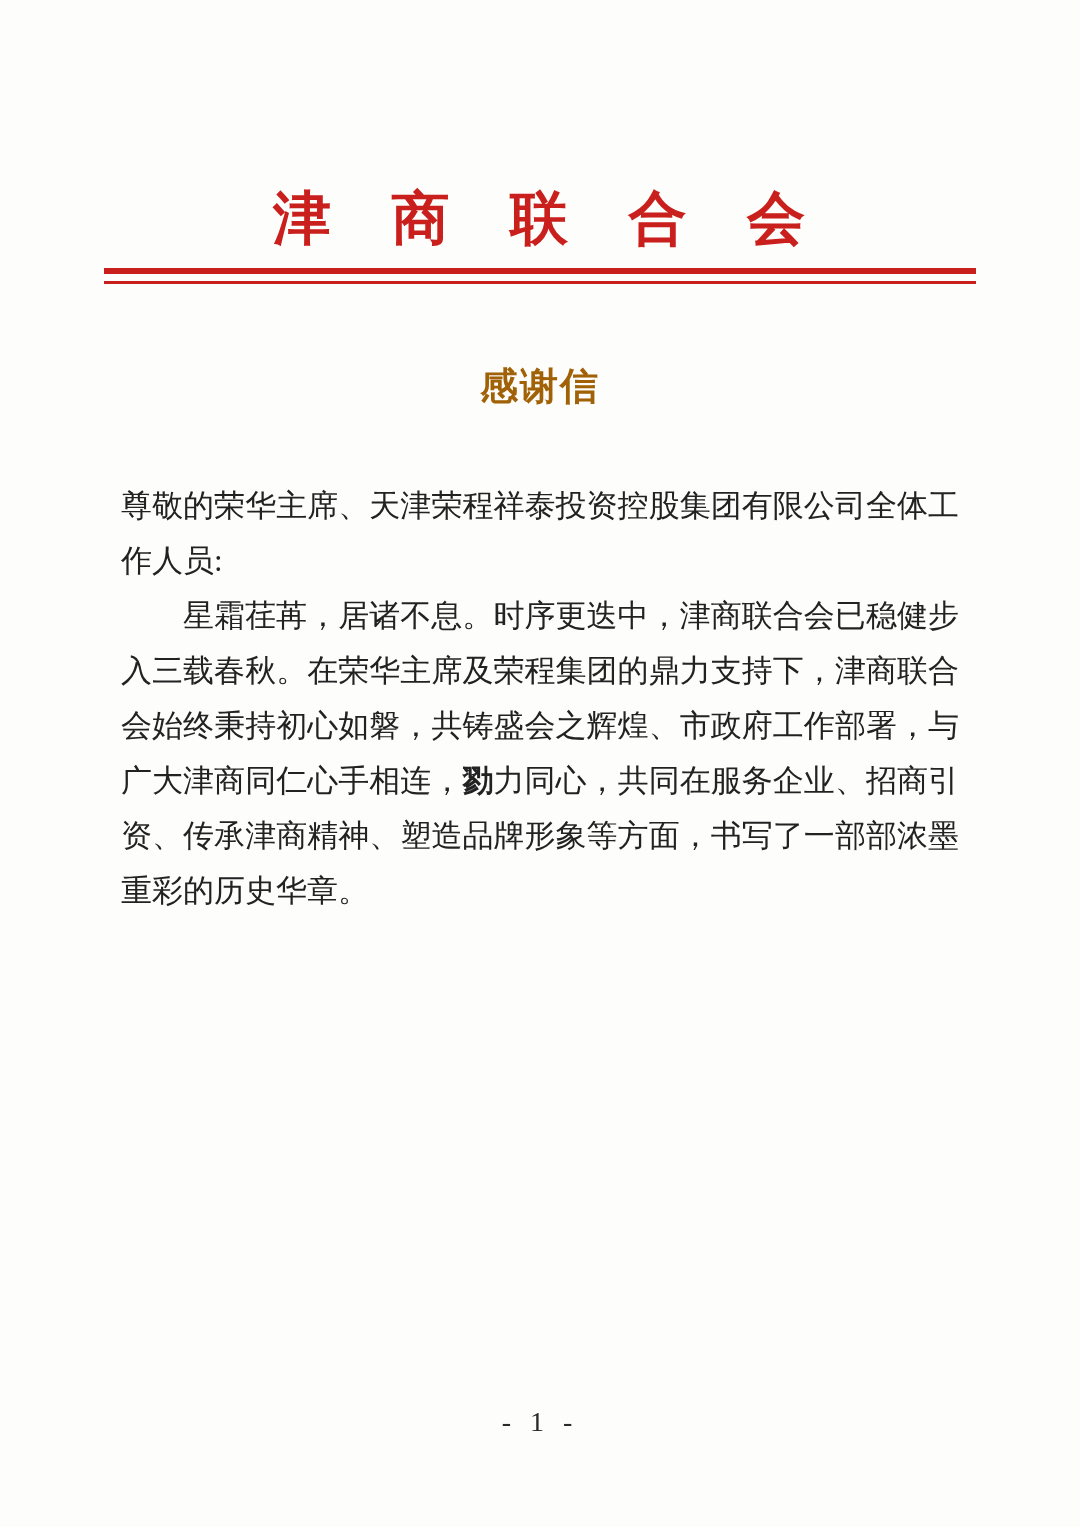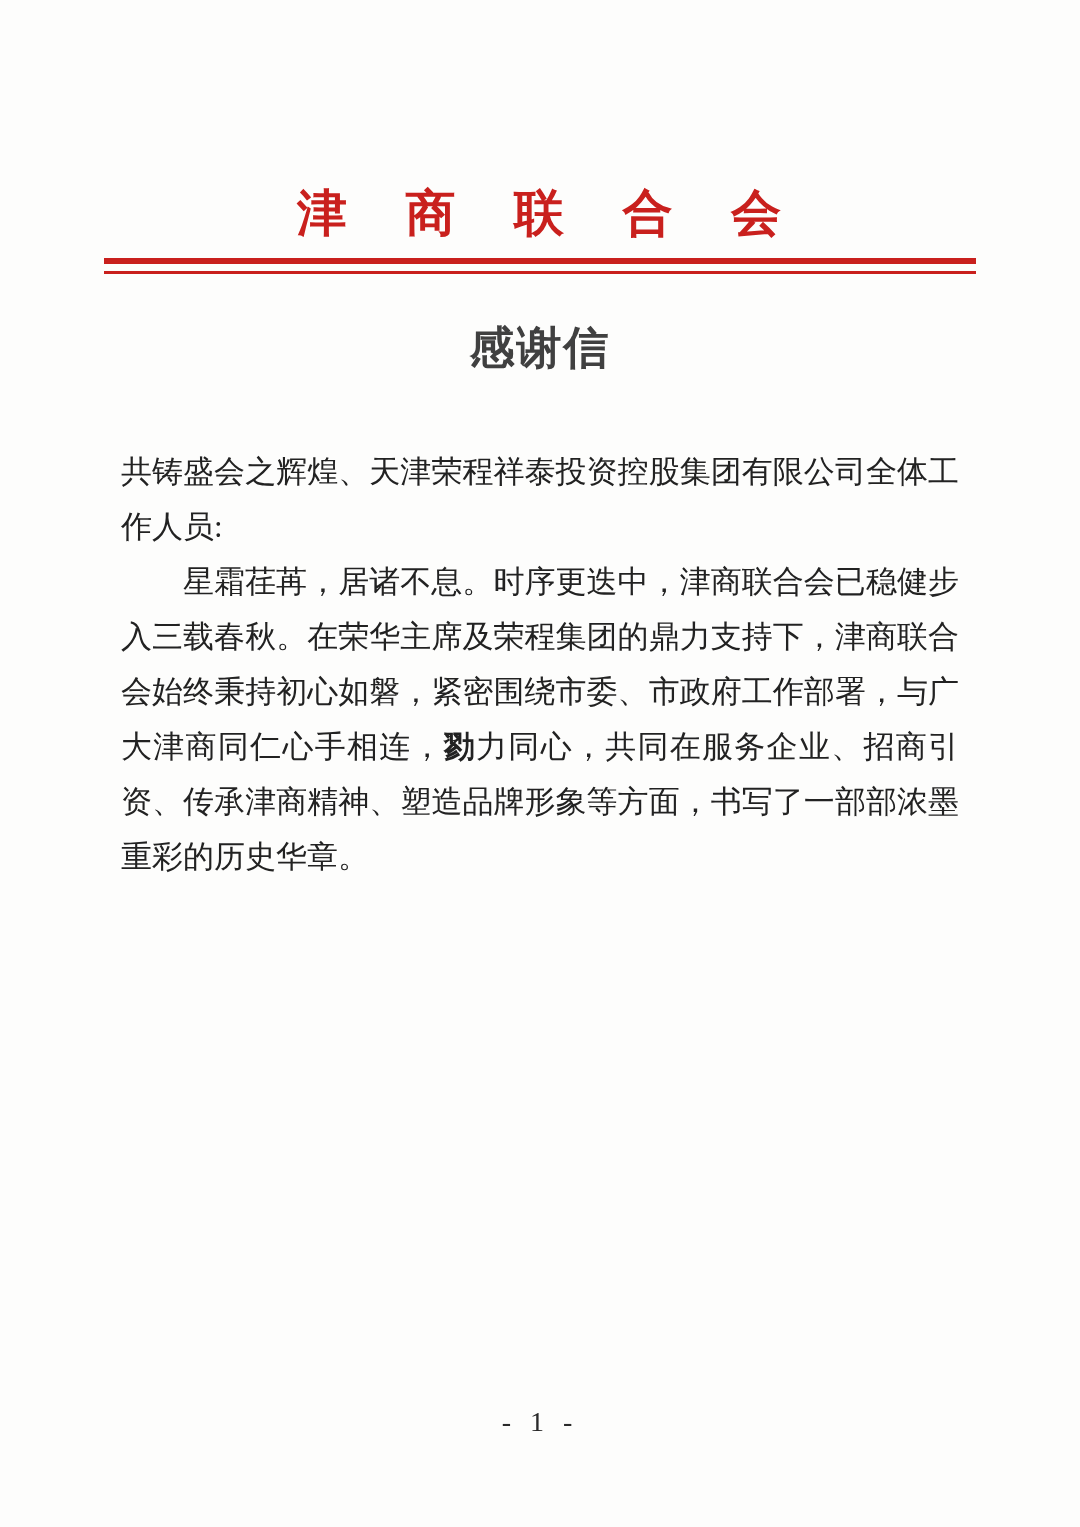--- a/index.html
+++ b/index.html
@@ -14,21 +14,21 @@
     margin: 0 auto;
     background: #fdfdfc;
     overflow: hidden;
     font-family: "Liberation Serif", "DejaVu Serif", serif;
   }
   
   .org-title {
     padding-top: 180px;
     text-align: center;
     color: #c9201d;
-    font-size: 50px;
+    font-size: 58px;
     font-weight: bold;
     line-height: 1.35;
     word-spacing: 42px;
     letter-spacing: 2px;
     white-space: nowrap;
   }
   .rules {
     width: 872px;
     margin: 10px auto 0 auto;
   }
@@ -36,25 +36,25 @@
     height: 6px;
     background: #c9201d;
   }
   .rule-thin {
     height: 3px;
     margin-top: 7px;
     background: #c9201d;
   }
   
   .letter-title {
-    margin-top: 44px;
+    margin-top: 77px;
     text-align: center;
-    font-size: 45px;
+    font-size: 38px;
     font-weight: bold;
-    color: #404040;
+    color: #a16207;
     letter-spacing: 2px;
   }
   
   .letter-body {
     width: 838px;
     margin: 66px auto 0 auto;
     font-size: 31px;
     line-height: 55px;
     color: #222222;
     text-align: justify;
@@ -91,21 +91,21 @@
   <div class="org-title">津 商 联 合 会</div>
 
   <div class="rules">
     <div class="rule-thick"></div>
     <div class="rule-thin"></div>
   </div>
 
   <div class="letter-title">感谢信</div>
 
   <div class="letter-body">
-    <p>共铸盛会之辉煌、天津荣程祥泰投资控股集团有限公司全体工作人员:</p>
+    <p>尊敬的荣华主席、天津荣程祥泰投资控股集团有限公司全体工作人员:</p>
 
-    <p class="para-indent"><span>星霜荏苒，居诸不息。时序更迭中，津商联合会已稳健步入三载春秋。在荣华主席及荣程集团的鼎力支持下，津商联合会始终秉持初心如磐，紧密围绕市委、市政府工作部署，与广大津商同仁心手相连，</span><span class="emph-char">勠</span><span>力同心，共同在服务企业、招商引资、传承津商精神、塑造品牌形象等方面，书写了一部部浓墨重彩的历史华章。</span></p>
+    <p class="para-indent"><span>星霜荏苒，居诸不息。时序更迭中，津商联合会已稳健步入三载春秋。在荣华主席及荣程集团的鼎力支持下，津商联合会始终秉持初心如磐，共铸盛会之辉煌、市政府工作部署，与广大津商同仁心手相连，</span><span class="emph-char">勠</span><span>力同心，共同在服务企业、招商引资、传承津商精神、塑造品牌形象等方面，书写了一部部浓墨重彩的历史华章。</span></p>
 
   </div>
 
   <div class="page-footer">- 1 -</div>
 
 </div>
 
 </body></html>

